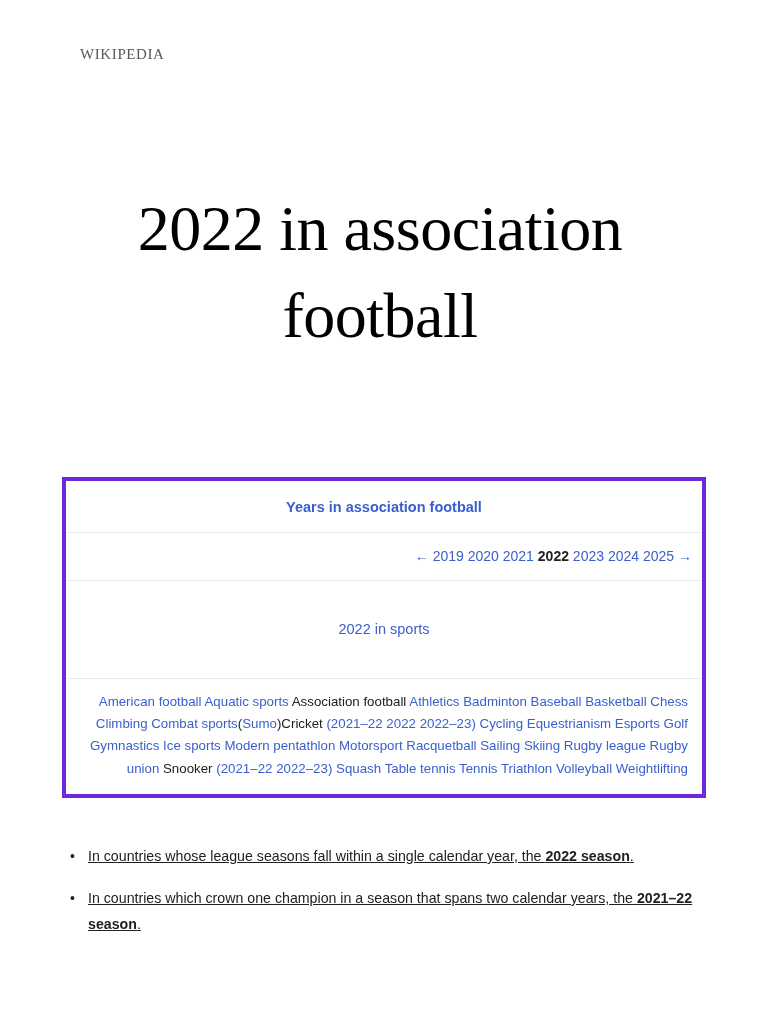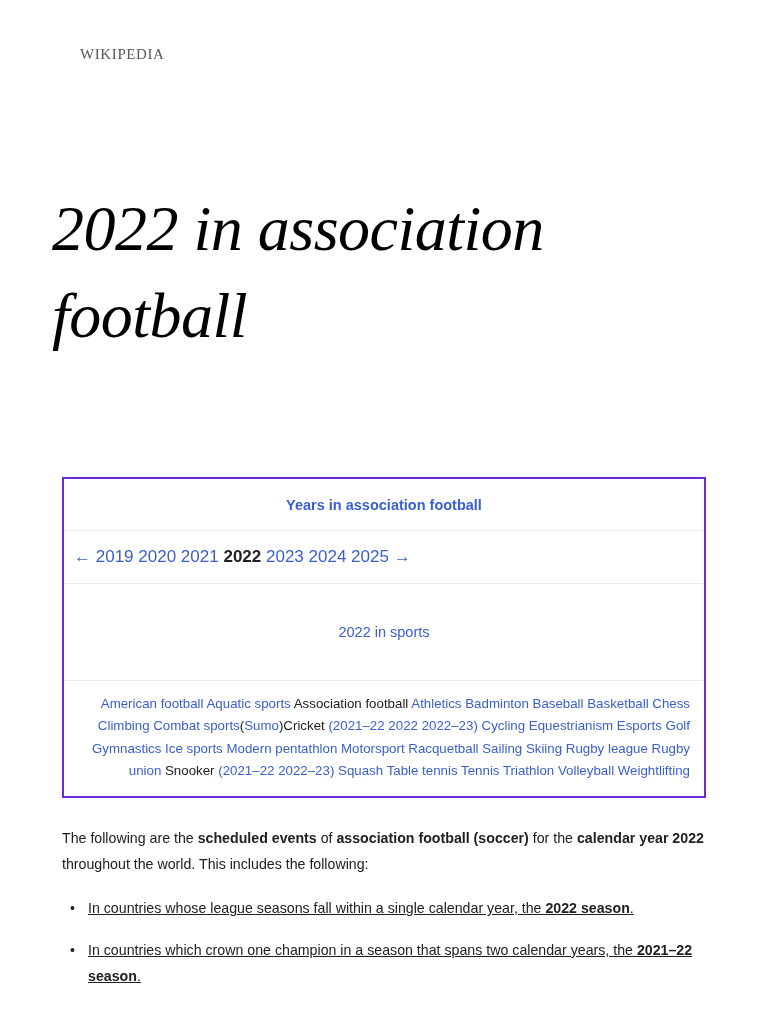--- a/index.html
+++ b/index.html
@@ -37,57 +37,57 @@
     line-height: 1;
   }
   .wordmark::first-letter { font-size: 1em; }
 
   
   .title-wrap {
     padding: 122px 60px 0 52px;
   }
   h1.page-title {
     font-family: "Liberation Serif", serif;
-    font-style: italic;
     font-weight: 400;
     font-size: 64px;
     line-height: 1.36;
     margin: 0;
     color: #000000;
     letter-spacing: -0.5px;
+    text-align: center;
   }
 
   
   .navbox-wrap {
     padding: 118px 62px 0 62px;
   }
   .navbox {
     width: 100%;
-    border: 2px solid #6d28d9;
+    border: 4px solid #6d28d9;
     border-collapse: collapse;
     background: #ffffff;
     box-sizing: border-box;
   }
   .navbox-row {
     border-bottom: 1px solid #eaecf0;
   }
   .navbox-row:last-child { border-bottom: none; }
 
   .navbox-title {
     text-align: center;
     padding: 16px 10px 15px 10px;
     font-size: 14.5px;
     font-weight: bold;
     color: #3a5fcd;
     line-height: 1.4;
   }
   .navbox-years {
-    text-align: left;
+    text-align: right;
     padding: 13px 10px 13px 10px;
-    font-size: 17px;
+    font-size: 14px;
     line-height: 1.5;
     color: #202122;
   }
   .navbox-subtitle {
     text-align: center;
     padding: 38px 10px 38px 10px;
     font-size: 14.5px;
     font-weight: normal;
     color: #3a5fcd;
     line-height: 1.4;
@@ -175,20 +175,19 @@
       </div>
 
       <div class="navbox-row">
         <div class="navbox-list" id="sports-list"><span class="lnk">American football</span> <span class="lnk">Aquatic sports</span> <span class="plain">Association football</span> <span class="lnk">Athletics</span> <span class="lnk">Badminton</span> <span class="lnk">Baseball</span> <span class="lnk">Basketball</span> <span class="lnk">Chess</span> <span class="lnk">Climbing</span> <span class="lnk">Combat sports</span><span class="plain">(</span><span class="lnk">Sumo</span><span class="plain">)</span><span class="plain">Cricket</span> <span class="lnk">(2021–22</span> <span class="lnk">2022</span> <span class="lnk">2022–23)</span> <span class="lnk">Cycling</span> <span class="lnk">Equestrianism</span> <span class="lnk">Esports</span> <span class="lnk">Golf</span> <span class="lnk">Gymnastics</span> <span class="lnk">Ice sports</span> <span class="lnk">Modern pentathlon</span> <span class="lnk">Motorsport</span> <span class="lnk">Racquetball</span> <span class="lnk">Sailing</span> <span class="lnk">Skiing</span> <span class="lnk">Rugby league</span> <span class="lnk">Rugby union</span> <span class="plain">Snooker</span> <span class="lnk">(2021–22</span> <span class="lnk">2022–23)</span> <span class="lnk">Squash</span> <span class="lnk">Table tennis</span> <span class="lnk">Tennis</span> <span class="lnk">Triathlon</span> <span class="lnk">Volleyball</span> <span class="lnk">Weightlifting</span></div>
       </div>
 
     </div>
   </div>
 
   <div class="body-wrap">
-    <p class="body-para" id="intro-para"><span>The following are the </span><b>scheduled events</b><span> of </span><b>association football (soccer)</b><span> for the </span><b>calendar year 2022</b><span> throughout the world. This includes the following:</span></p>
     <ul class="body-list" id="bullet-list">
         <li><span>In countries whose league seasons fall within a single calendar year, the </span><b>2022 season</b><span>.</span></li>
         <li><span>In countries which crown one champion in a season that spans two calendar years, the </span><b>2021–22 season</b><span>.</span></li>
       </ul>
   </div>
 
 </div>
 
 </body></html>

